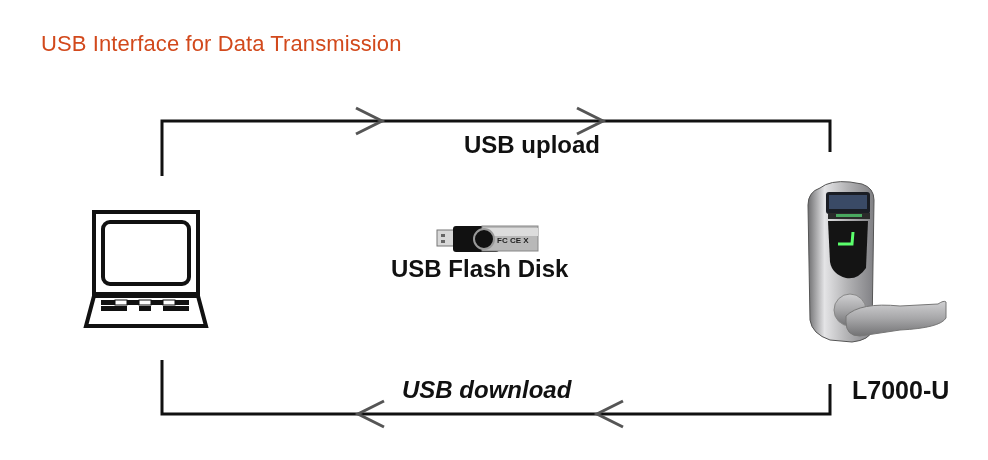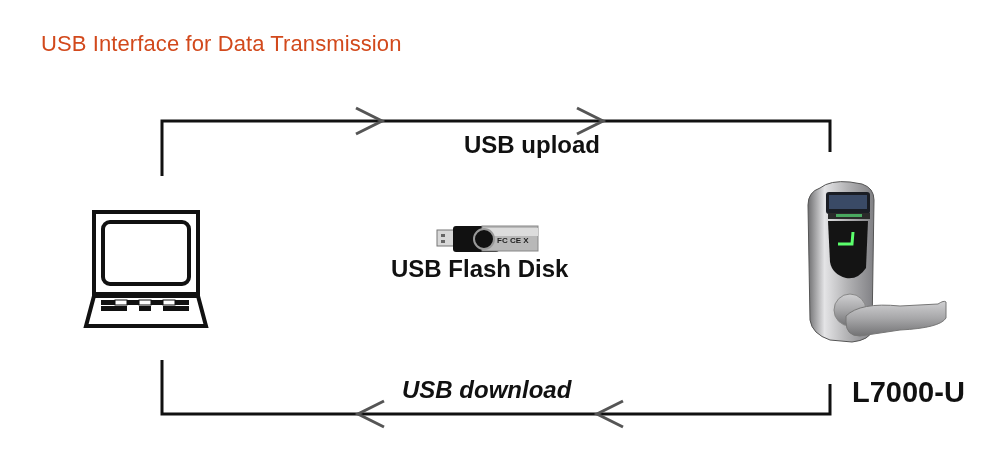--- a/index.html
+++ b/index.html
@@ -4,21 +4,21 @@
   <style>
     html, body { margin: 0; padding: 0; background: #ffffff; }
     body { width: 988px; height: 460px; position: relative; overflow: hidden;
            font-family: "Liberation Sans", sans-serif; }
     .title { position: absolute; left: 10px; top: 31px; font-size: 22px; font-weight: normal;
              color: #d2491c; letter-spacing: 0.1px; margin-left: 31px; }
     .label { position: absolute; font-weight: bold; color: #111; font-size: 24px; white-space: nowrap; }
     #upload-label { left: 422px; top: 131px; margin-left: 42px; }
     #download-label { left: 402px; top: 376px; font-style: italic; }
     #flash-label { left: 391px; top: 255px; }
-    #model-label { left: 852px; top: 376px; font-size: 29px; }
+    #model-label { left: 852px; top: 376px; font-size: 25px; }
     svg.diagram { position: absolute; left: 0; top: 0; }
   </style>
 </head>
 <body>
 
 <div class="title">USB Interface for Data Transmission</div>
 
 <svg class="diagram" width="988" height="460" viewBox="0 0 988 460">
 
   <g>

